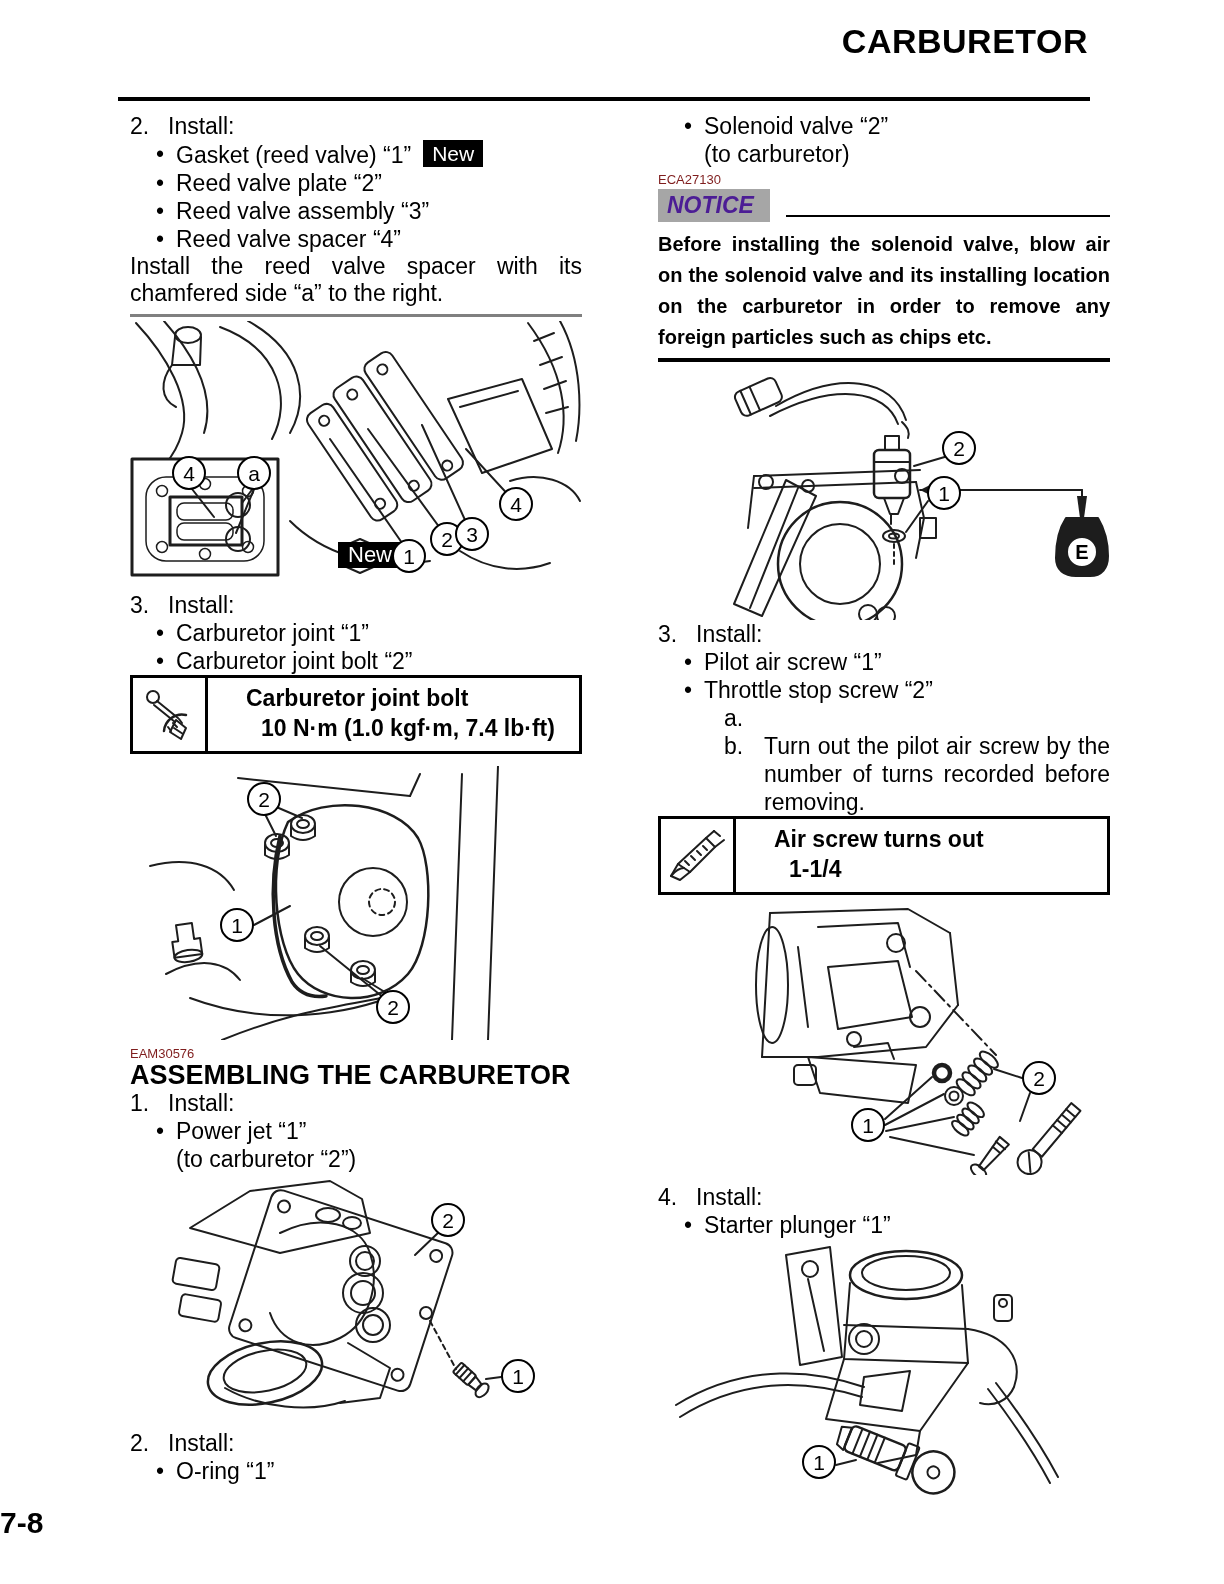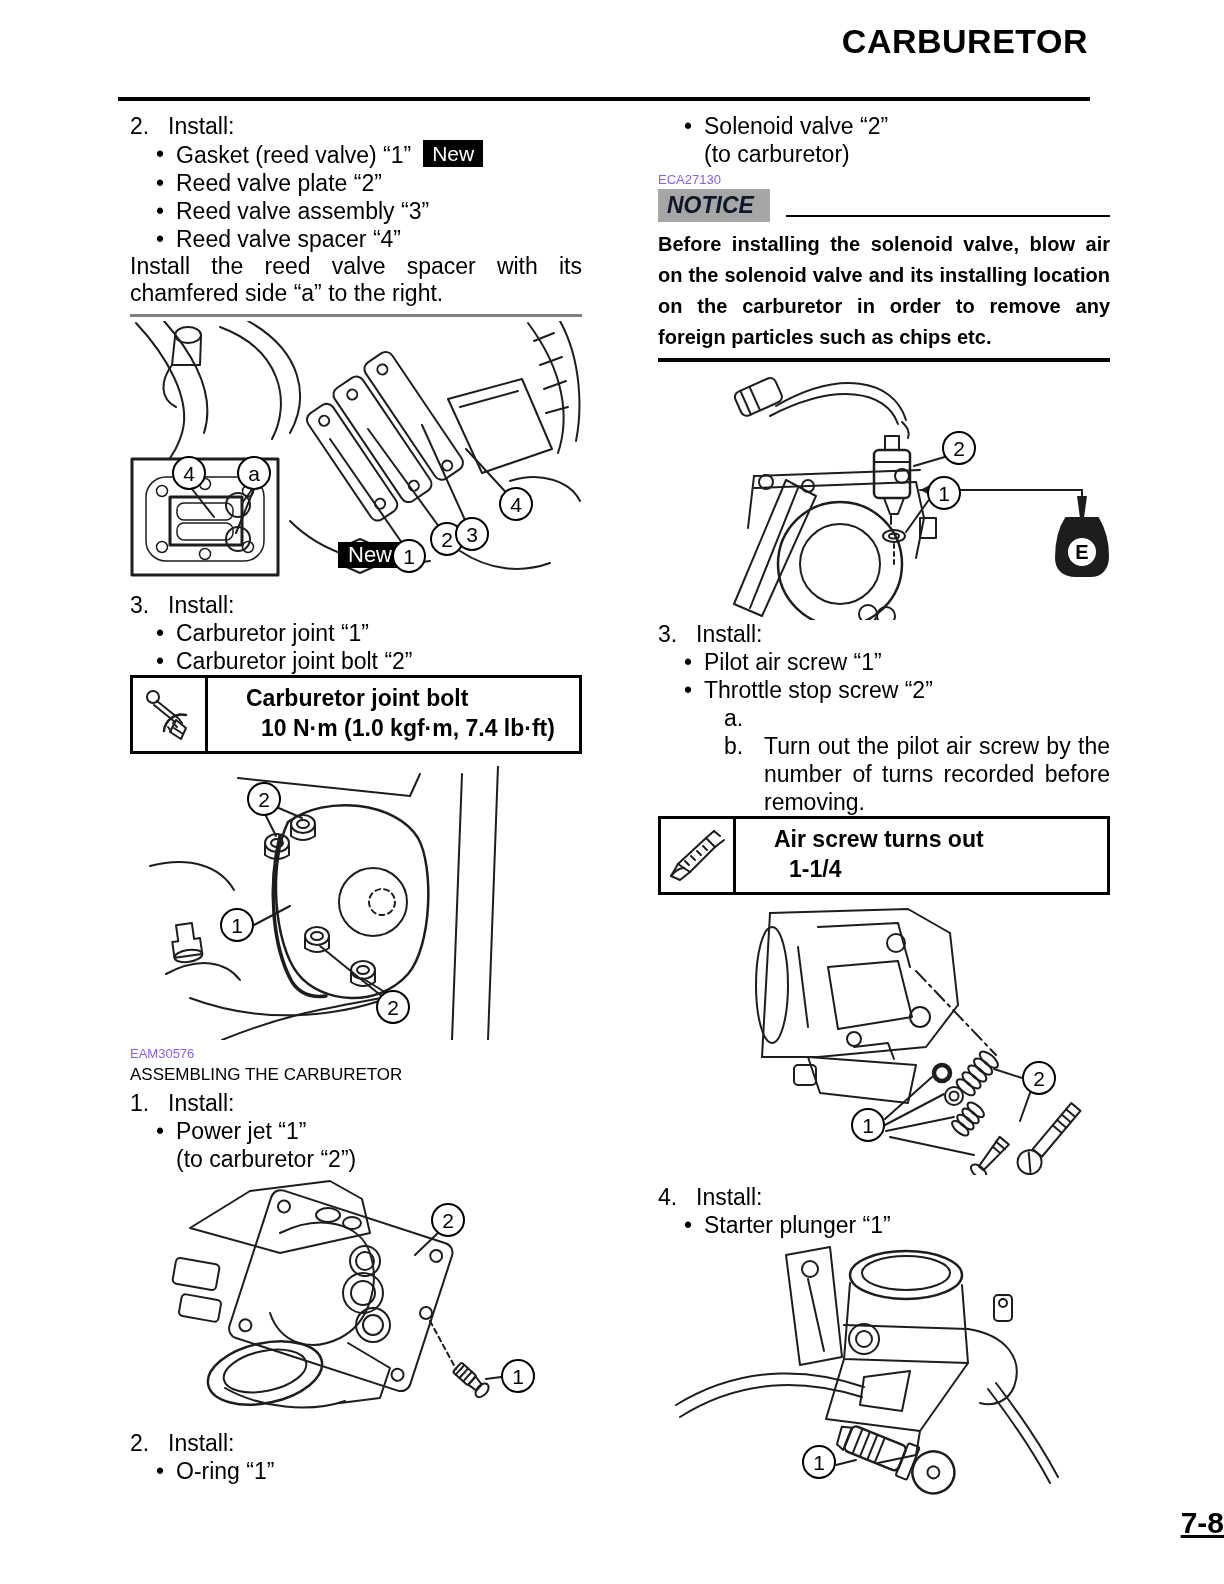--- a/index.html
+++ b/index.html
@@ -31,25 +31,25 @@
     font-size:21px; line-height:25px; padding:1px 9px; margin-left:12px;
     vertical-align:2px;
   }
 
   .tip-row { display:flex; align-items:center; margin-top:6px; }
   .tip-label { font-weight:bold; flex:none; }
   .tip-rule { flex:1; border-top:2.5px solid #000; margin-left:12px; }
   .tip-text { text-align:justify; line-height:27px; }
   .rule-gray { border-top:3px solid #808080; margin-top:7px; }
 
-  .small-code { font-size:13px; line-height:15px; color:#8b5cf6; }
+  .small-code { font-size:13px; line-height:15px; color:#7f1d1d; }
 
   .notice-row { display:flex; align-items:flex-end; margin-top:2px; }
   .notice-badge {
-    flex:none; background:#a6a6a6; color:#0f172a;
+    flex:none; background:#a6a6a6; color:#4c1d95;
     font-style:italic; font-weight:bold; font-size:23px;
     padding:2px 16px 3px 9px;
   }
   .notice-rule { flex:1; border-bottom:2.5px solid #000; margin:0 0 5px 16px; }
   .notice-text { font-weight:bold; font-size:20px; line-height:31px; text-align:justify; margin-top:7px; }
   .rule-black { border-top:4px solid #000; margin-top:5px; }
 
   .spec-box { display:flex; border:3.5px solid #000; }
   .spec-icon-cell {
     width:72px; flex:none; border-right:3px solid #000;
@@ -71,22 +71,22 @@
   .badge-float {
     position:absolute; background:#000; color:#fff;
     font-size:22px; line-height:26px; padding:0 10px;
   }
   .oil-mark {
     position:absolute; width:30px; height:30px; border-radius:50%;
     display:flex; align-items:center; justify-content:center;
     font-size:20px; font-weight:bold; color:#000;
   }
   .page-number {
-    position:absolute; left:0; right:0; top:1506px; text-align:right;
-    font-size:30px; font-weight:bold;text-decoration:underline;
+    position:absolute; left:0; right:0; top:1506px; text-align:left;
+    font-size:30px; font-weight:bold;
   }
   .mt4{margin-top:4px}.mt6{margin-top:6px}.mt8{margin-top:8px}.mt12{margin-top:12px}
 </style>
 </head>
 <body>
 
 <div class="page">
 
   <div class="header-title">CARBURETOR</div>
   <div class="header-rule"></div>
@@ -238,21 +238,21 @@
         <path d="M124,159 L160,140"></path>
         <path d="M254,232 L190,180"></path>
           <path d="M258,228 L232,212"></path>
       </svg>
       <div class="callout" style="left:117px;top:16px;">2</div>
       <div class="callout" style="left:90px;top:142px;">1</div>
       <div class="callout" style="left:246px;top:224px;">2</div>
     </div>
 
     <div class="small-code mt6">EAM30576</div>
-    <div style="font-size:17px;font-weight:normal;line-height:28px;">ASSEMBLING THE CARBURETOR</div>
+    <div style="font-size:27px;font-weight:bold;line-height:28px;">ASSEMBLING THE CARBURETOR</div>
 
     <div class="step-head">
       <span class="step-num">1.</span>
       <span>Install:</span>
     </div>
     <div class="bullet">Power jet “1”</div>
     <div class="bullet-sub">(to carburetor “2”)</div>
 
     <div class="figure" style="height:248px;">
       <svg width="452" height="248" viewBox="0 0 452 248" class="lineart">

